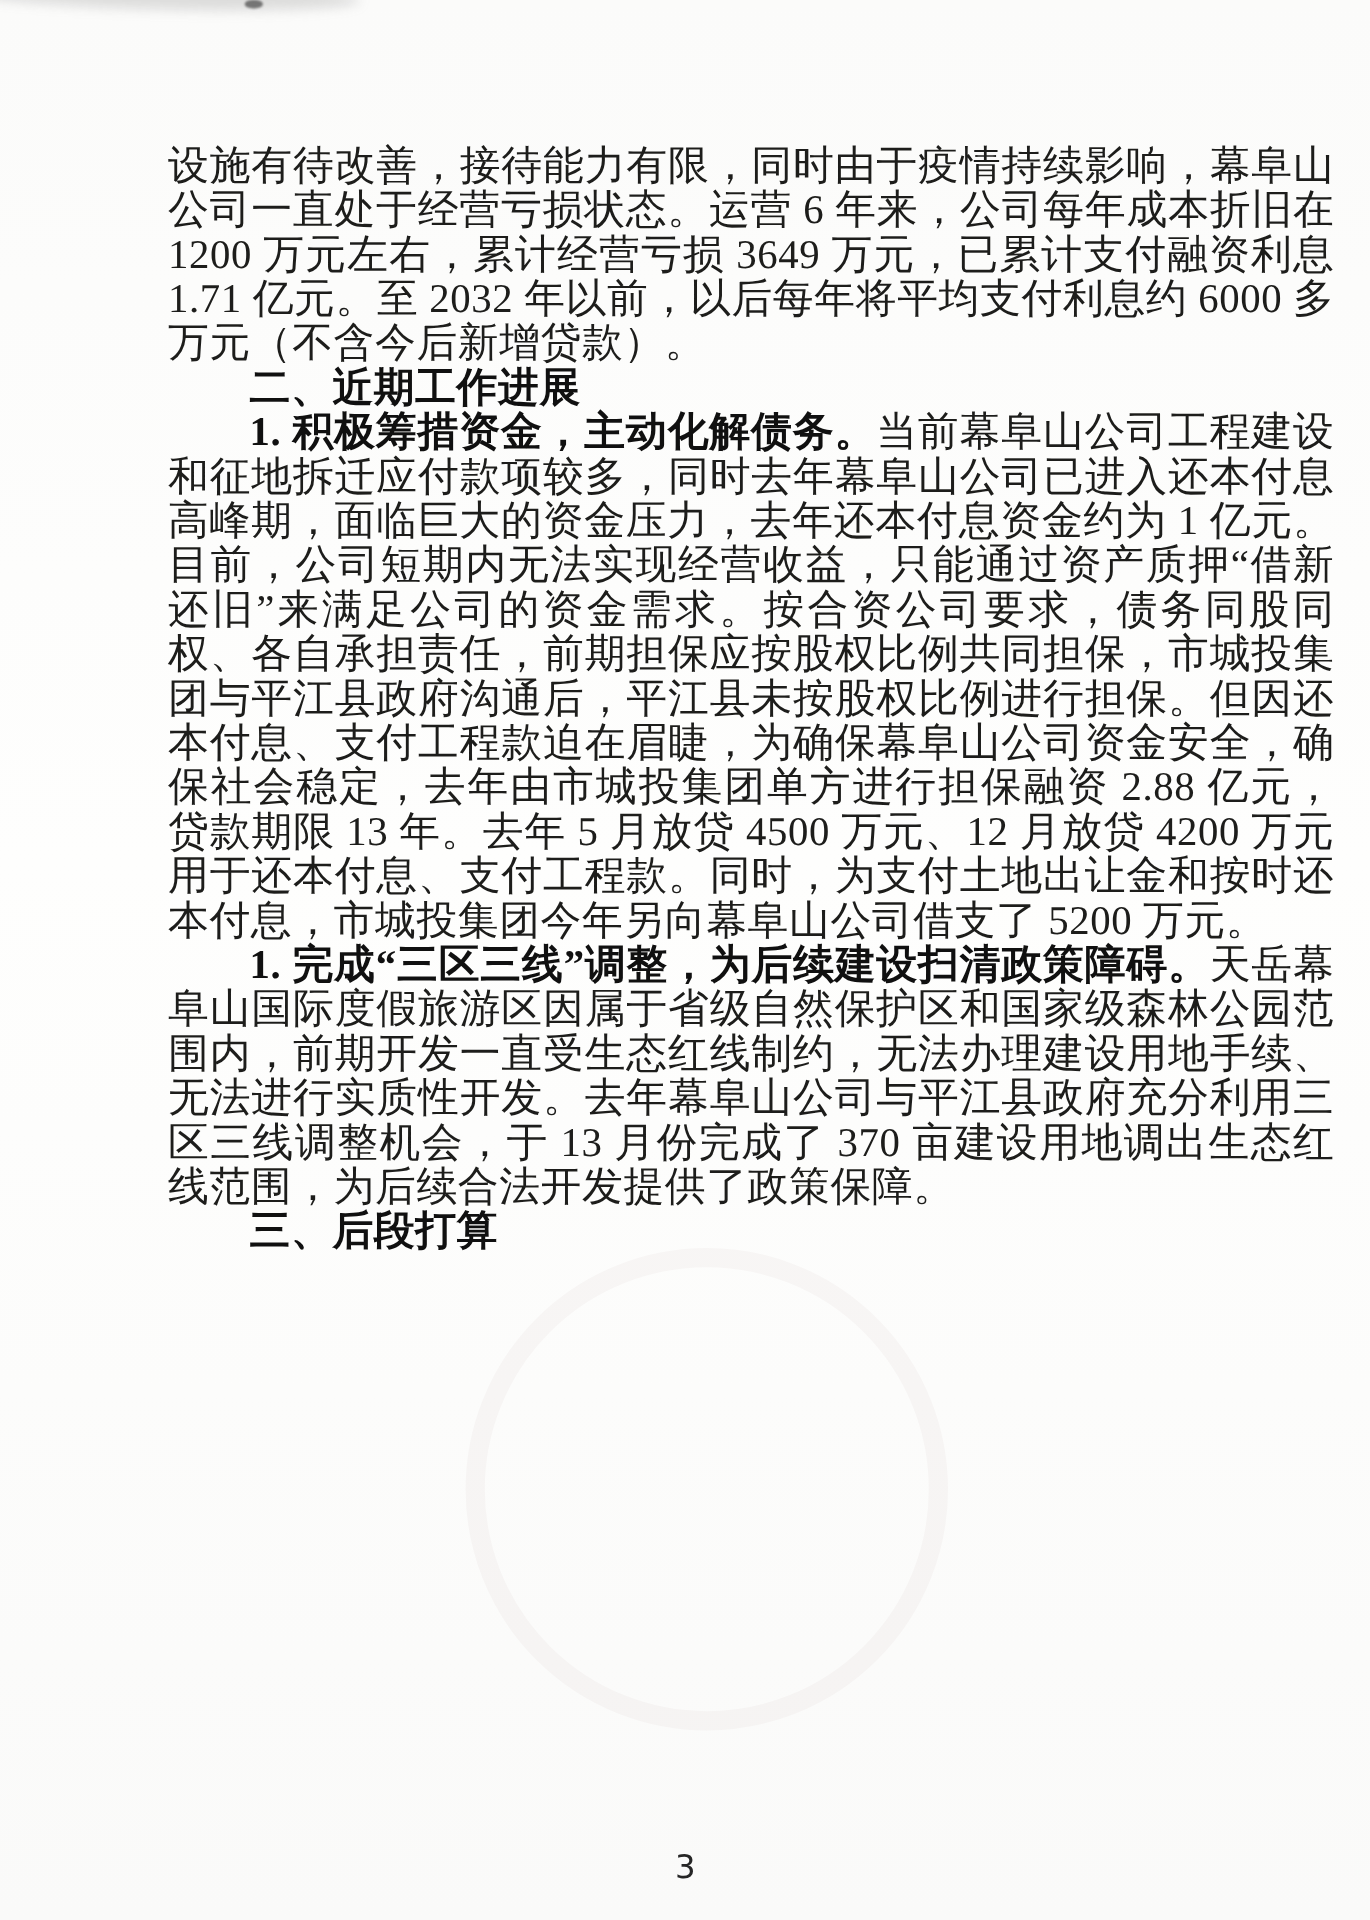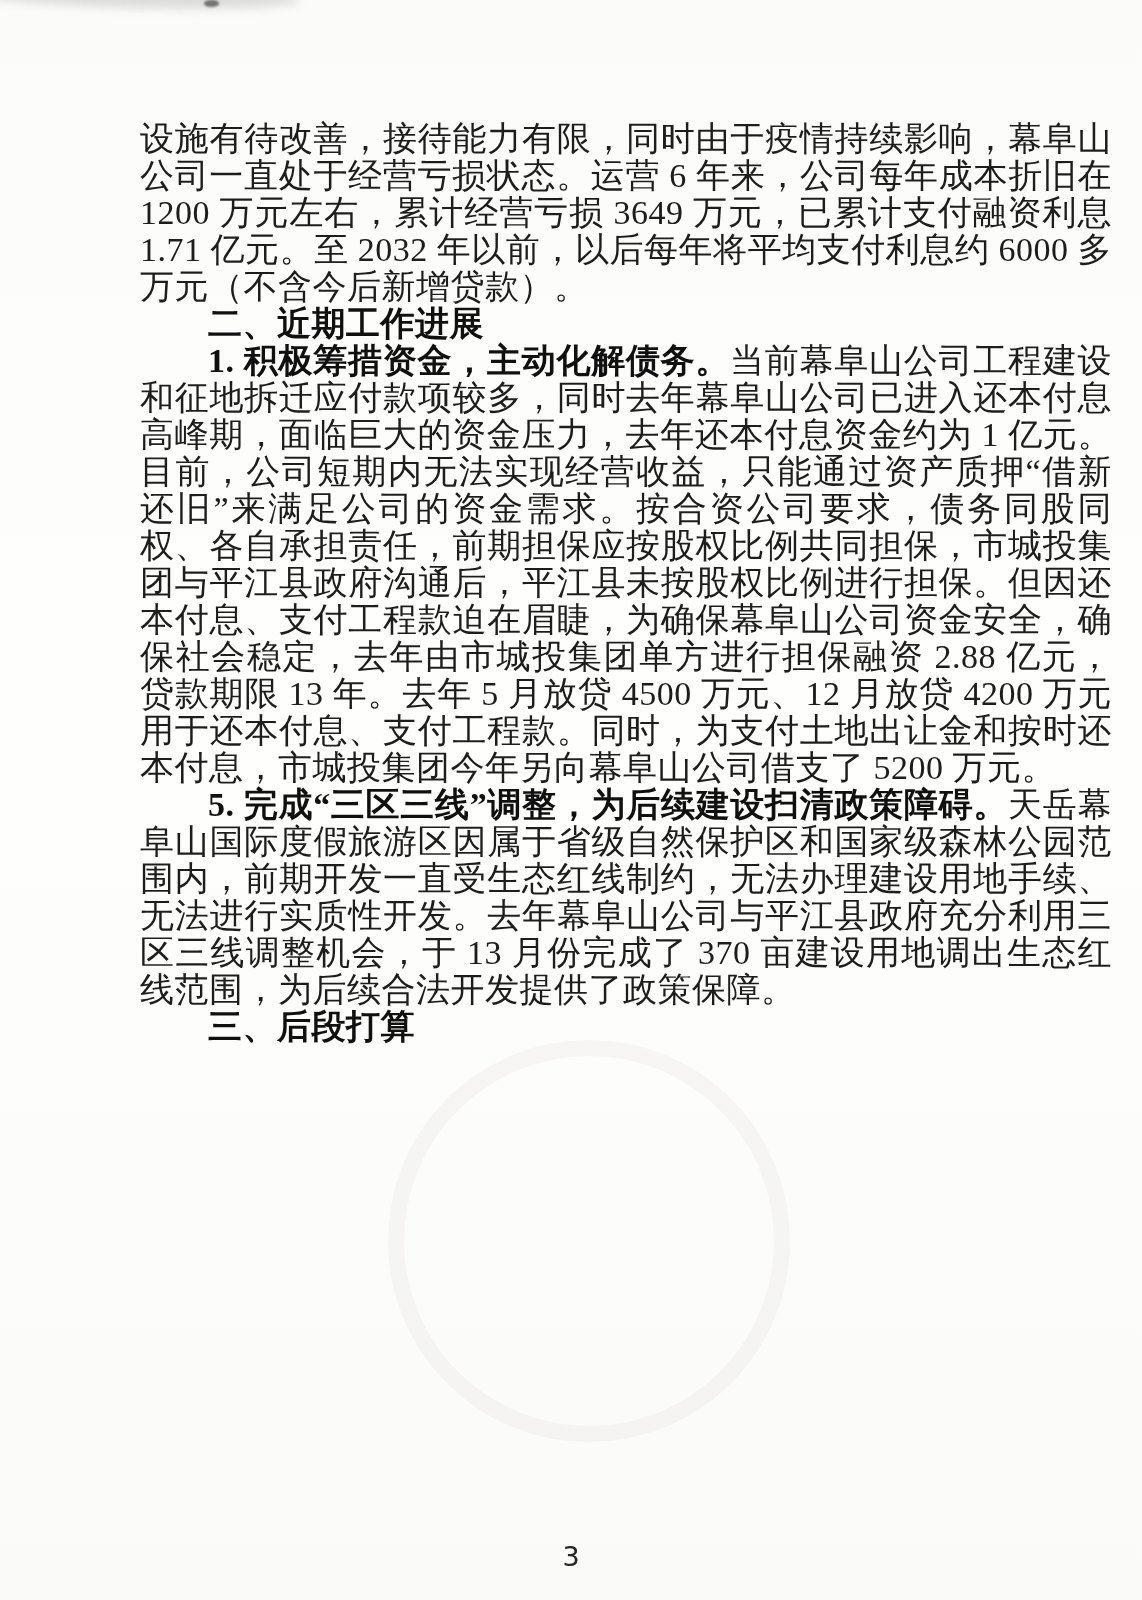--- a/index.html
+++ b/index.html
@@ -100,21 +100,21 @@
   <div class="seal-bleed"></div>
 
   <main class="content">
 
     <p class="para"><span>设施有待改善，接待能力有限，同时由于疫情持续影响，幕阜山公司一直处于经营亏损状态。运营 6 年来，公司每年成本折旧在 1200 万元左右，累计经营亏损 3649 万元，已累计支付融资利息 1.71 亿元。至 2032 年以前，以后每年将平均支付利息约 6000 多万元（不含今后新增贷款）。</span></p>
 
     <p class="para heading"><span>二、近期工作进展</span></p>
 
     <p class="para indent"><span class="bold">1. 积极筹措资金，主动化解债务。</span><span>当前幕阜山公司工程建设和征地拆迁应付款项较多，同时去年幕阜山公司已进入还本付息高峰期，面临巨大的资金压力，去年还本付息资金约为 1 亿元。目前，公司短期内无法实现经营收益，只能通过资产质押“借新还旧”来满足公司的资金需求。按合资公司要求，债务同股同权、各自承担责任，前期担保应按股权比例共同担保，市城投集团与平江县政府沟通后，平江县未按股权比例进行担保。但因还本付息、支付工程款迫在眉睫，为确保幕阜山公司资金安全，确保社会稳定，去年由市城投集团单方进行担保融资 2.88 亿元，贷款期限 13 年。去年 5 月放贷 4500 万元、12 月放贷 4200 万元用于还本付息、支付工程款。同时，为支付土地出让金和按时还本付息，市城投集团今年另向幕阜山公司借支了 5200 万元。</span></p>
 
-    <p class="para indent"><span class="bold">5. 完成“三区三线”调整，为后续建设扫清政策障碍。</span><span>天岳幕阜山国际度假旅游区因属于省级自然保护区和国家级森林公园范围内，前期开发一直受生态红线制约，无法办理建设用地手续、无法进行实质性开发。去年幕阜山公司与平江县政府充分利用三区三线调整机会，于 13 月份完成了 370 亩建设用地调出生态红线范围，为后续合法开发提供了政策保障。</span></p>
+    <p class="para indent"><span class="bold">1. 完成“三区三线”调整，为后续建设扫清政策障碍。</span><span>天岳幕阜山国际度假旅游区因属于省级自然保护区和国家级森林公园范围内，前期开发一直受生态红线制约，无法办理建设用地手续、无法进行实质性开发。去年幕阜山公司与平江县政府充分利用三区三线调整机会，于 13 月份完成了 370 亩建设用地调出生态红线范围，为后续合法开发提供了政策保障。</span></p>
 
     <p class="para heading"><span>三、后段打算</span></p>
 
 
   </main>
 
   <footer class="footer">
     <span class="pagenum">3</span>
   </footer>
 

